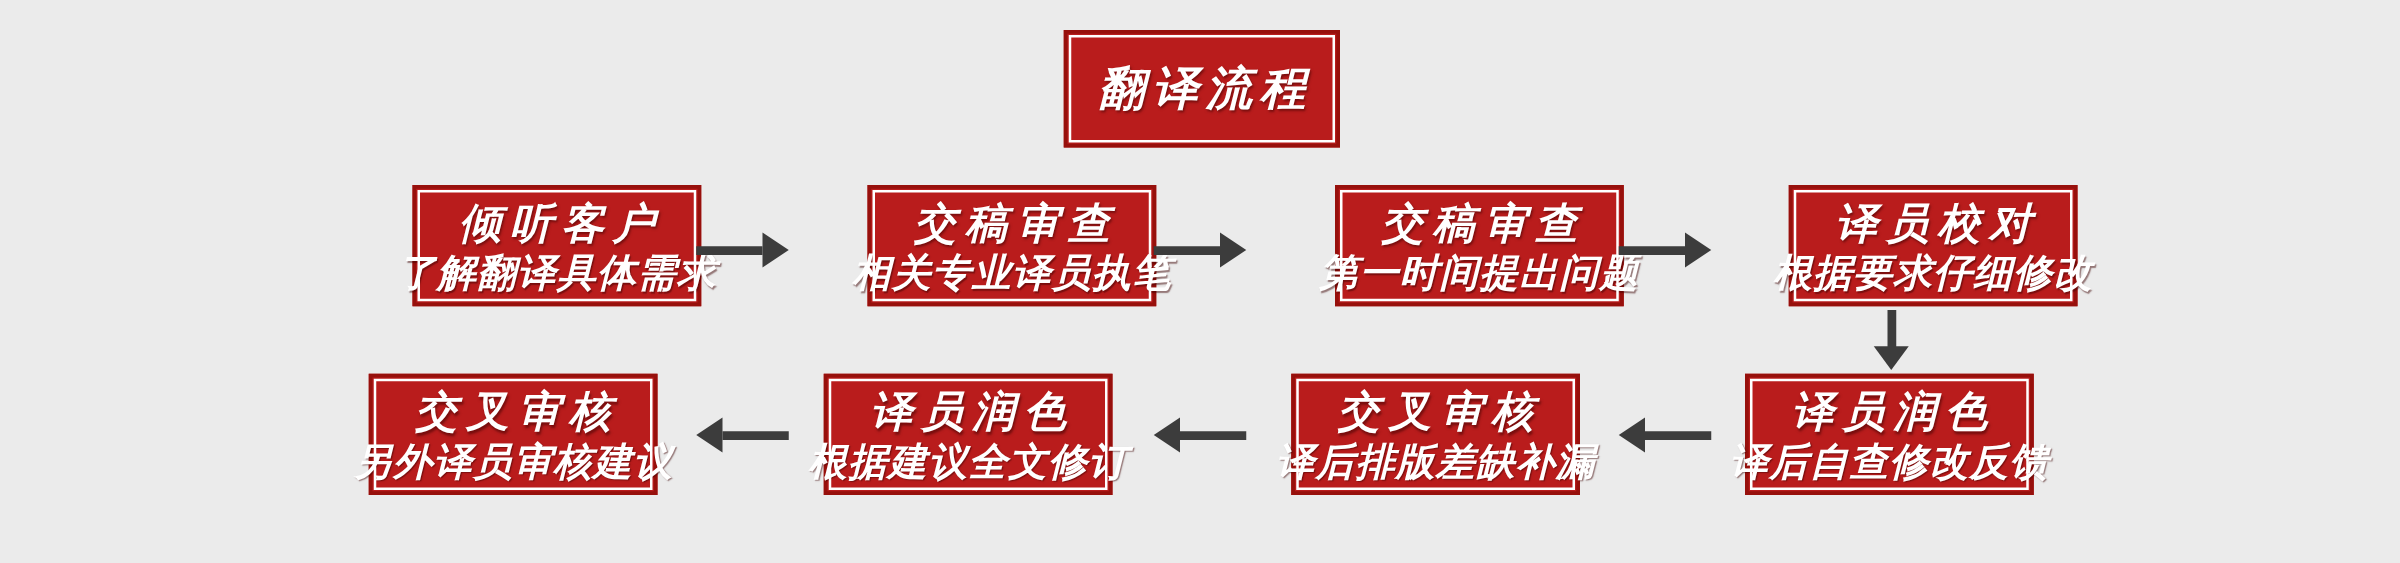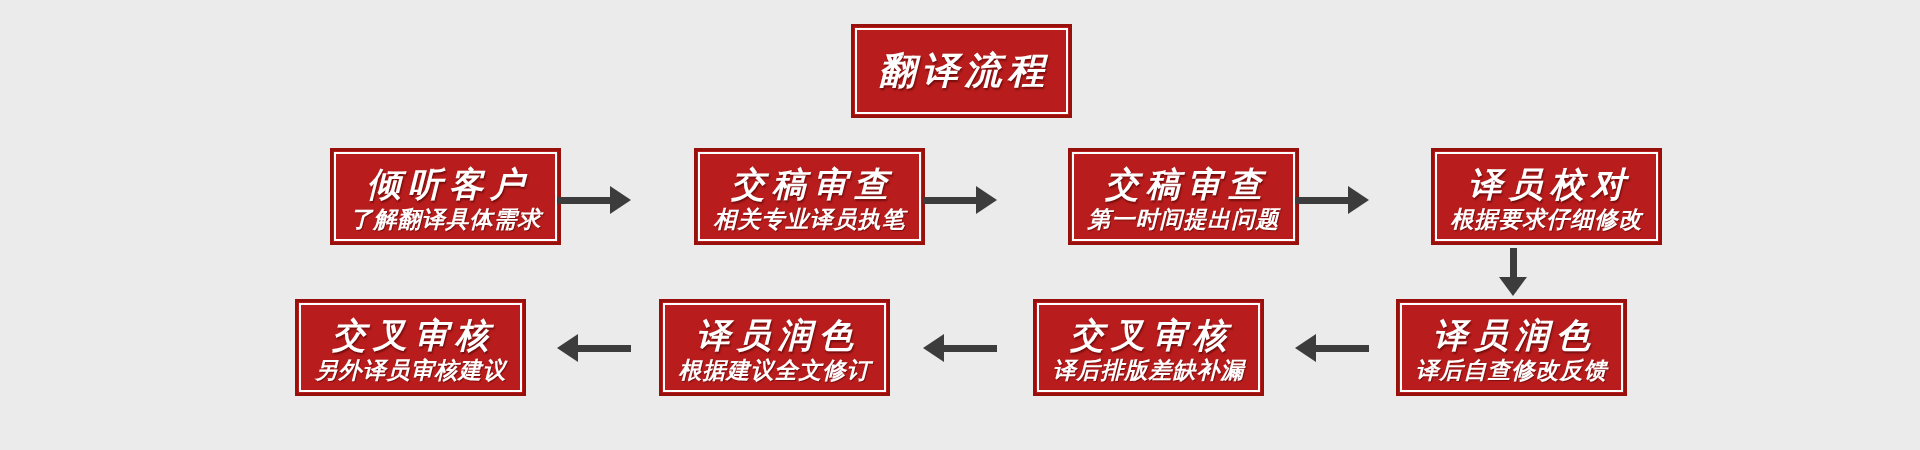--- a/index.html
+++ b/index.html
@@ -58,21 +58,21 @@
   .step .s-title {
     font-size: 34px;
     font-weight: bold;
     letter-spacing: 7px;
     text-indent: 7px;
     line-height: 1.3;
     text-shadow: 1px 2px 2px rgba(60,0,0,0.55);
     white-space: nowrap;
   }
   .step .s-sub {
-    font-size: 23px;
+    font-size: 31px;
     font-weight: bold;
     letter-spacing: 1px;
     line-height: 1.2;
     text-shadow: 1px 1px 1px rgba(60,0,0,0.5);
     white-space: nowrap;
   }
   .row1 { top: 148px; margin-left: 35px; }
   .row2 { top: 299px; }
   .col1 { left: 295px; }
   .col2 { left: 659px; }

